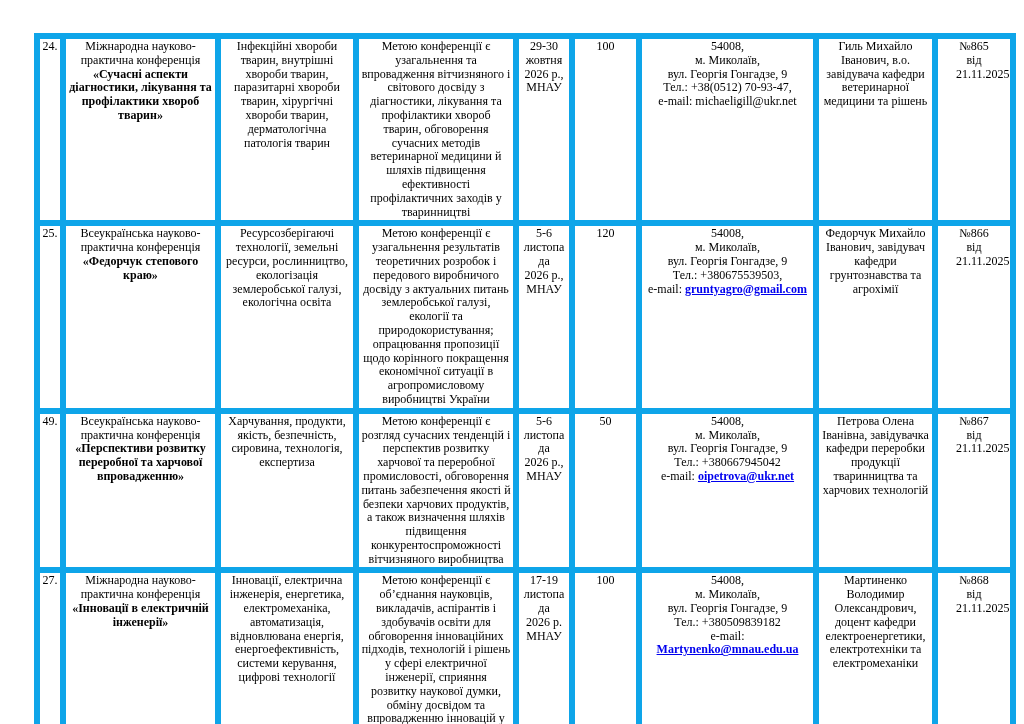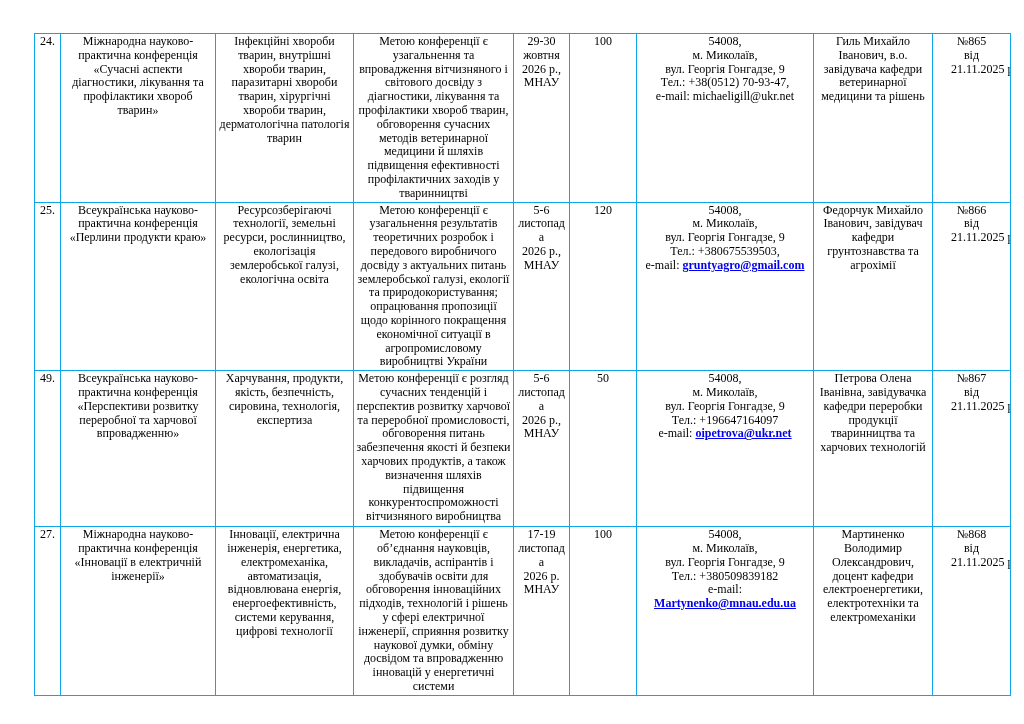--- a/index.html
+++ b/index.html
@@ -20,30 +20,30 @@
     top: 33px;
   }
   table.conf-table {
     border-collapse: collapse;
     table-layout: fixed;
     width: 976px;
     font-size: 12px;
     line-height: 1.15;
   }
   table.conf-table td {
-    border: 1px solid #0ea5e9;
+    border: 6px solid #0ea5e9;
     vertical-align: top;
     padding: 1px 2px;
     text-align: center;
     overflow: hidden;
     word-wrap: break-word;
   }
   td.c-num { text-align: center; }
   td.c-name { text-align: left; }
-  td.c-name b { font-weight: normal; }
+  td.c-name b { font-weight: bold; }
   .blk { display: block; }
   .nowrap { white-space: nowrap; margin-left: 16px; }
   .email-link {
     color: var(--link, #0000EE);
     text-decoration: underline;
     cursor: pointer;
     font-weight: bold;
   }
 </style>
 </head>
@@ -94,21 +94,21 @@
         <span class="blk">№865</span>
         <span class="blk">від</span>
         <span class="blk nowrap">21.11.2025 р.</span>
       </td>
     </tr>
 
     <tr style="height:168px">
       <td class="c-num">25.</td>
       <td class="c-name">
         <span>Всеукраїнська науково-практична конференція</span>
-        <b>«Перлини продукти краю»</b>
+        <b>«Федорчук степового краю»</b>
       </td>
       <td>Ресурсозберігаючі технології, земельні ресурси, рослинництво, екологізація землеробської галузі, екологічна освіта</td>
       <td>Метою конференції є узагальнення результатів теоретичних розробок і передового виробничого досвіду з актуальних питань землеробської галузі, екології та природокористування; опрацювання пропозиції щодо корінного покращення економічної ситуації в агропромисловому виробництві України</td>
       <td>
         <span class="blk">5-6</span>
         <span class="blk">листопада</span>
         <span class="blk">2026 р.,</span>
         <span class="blk">МНАУ</span>
       </td>
       <td>120</td>
@@ -142,21 +142,21 @@
         <span class="blk">5-6</span>
         <span class="blk">листопада</span>
         <span class="blk">2026 р.,</span>
         <span class="blk">МНАУ</span>
       </td>
       <td>50</td>
       <td>
         <span class="blk">54008,</span>
         <span class="blk">м. Миколаїв,</span>
         <span class="blk">вул. Георгія Гонгадзе, 9</span>
-        <span class="blk">Тел.: +196647164097</span>
+        <span class="blk">Тел.: +380667945042</span>
         <span class="blk">
           <span>e-mail:</span>
           <a class="email-link">oipetrova@ukr.net</a>
         </span>
       </td>
       <td>Петрова Олена Іванівна, завідувачка кафедри переробки продукції тваринництва та харчових технологій</td>
       <td>
         <span class="blk">№867</span>
         <span class="blk">від</span>
         <span class="blk nowrap">21.11.2025 р.</span>

